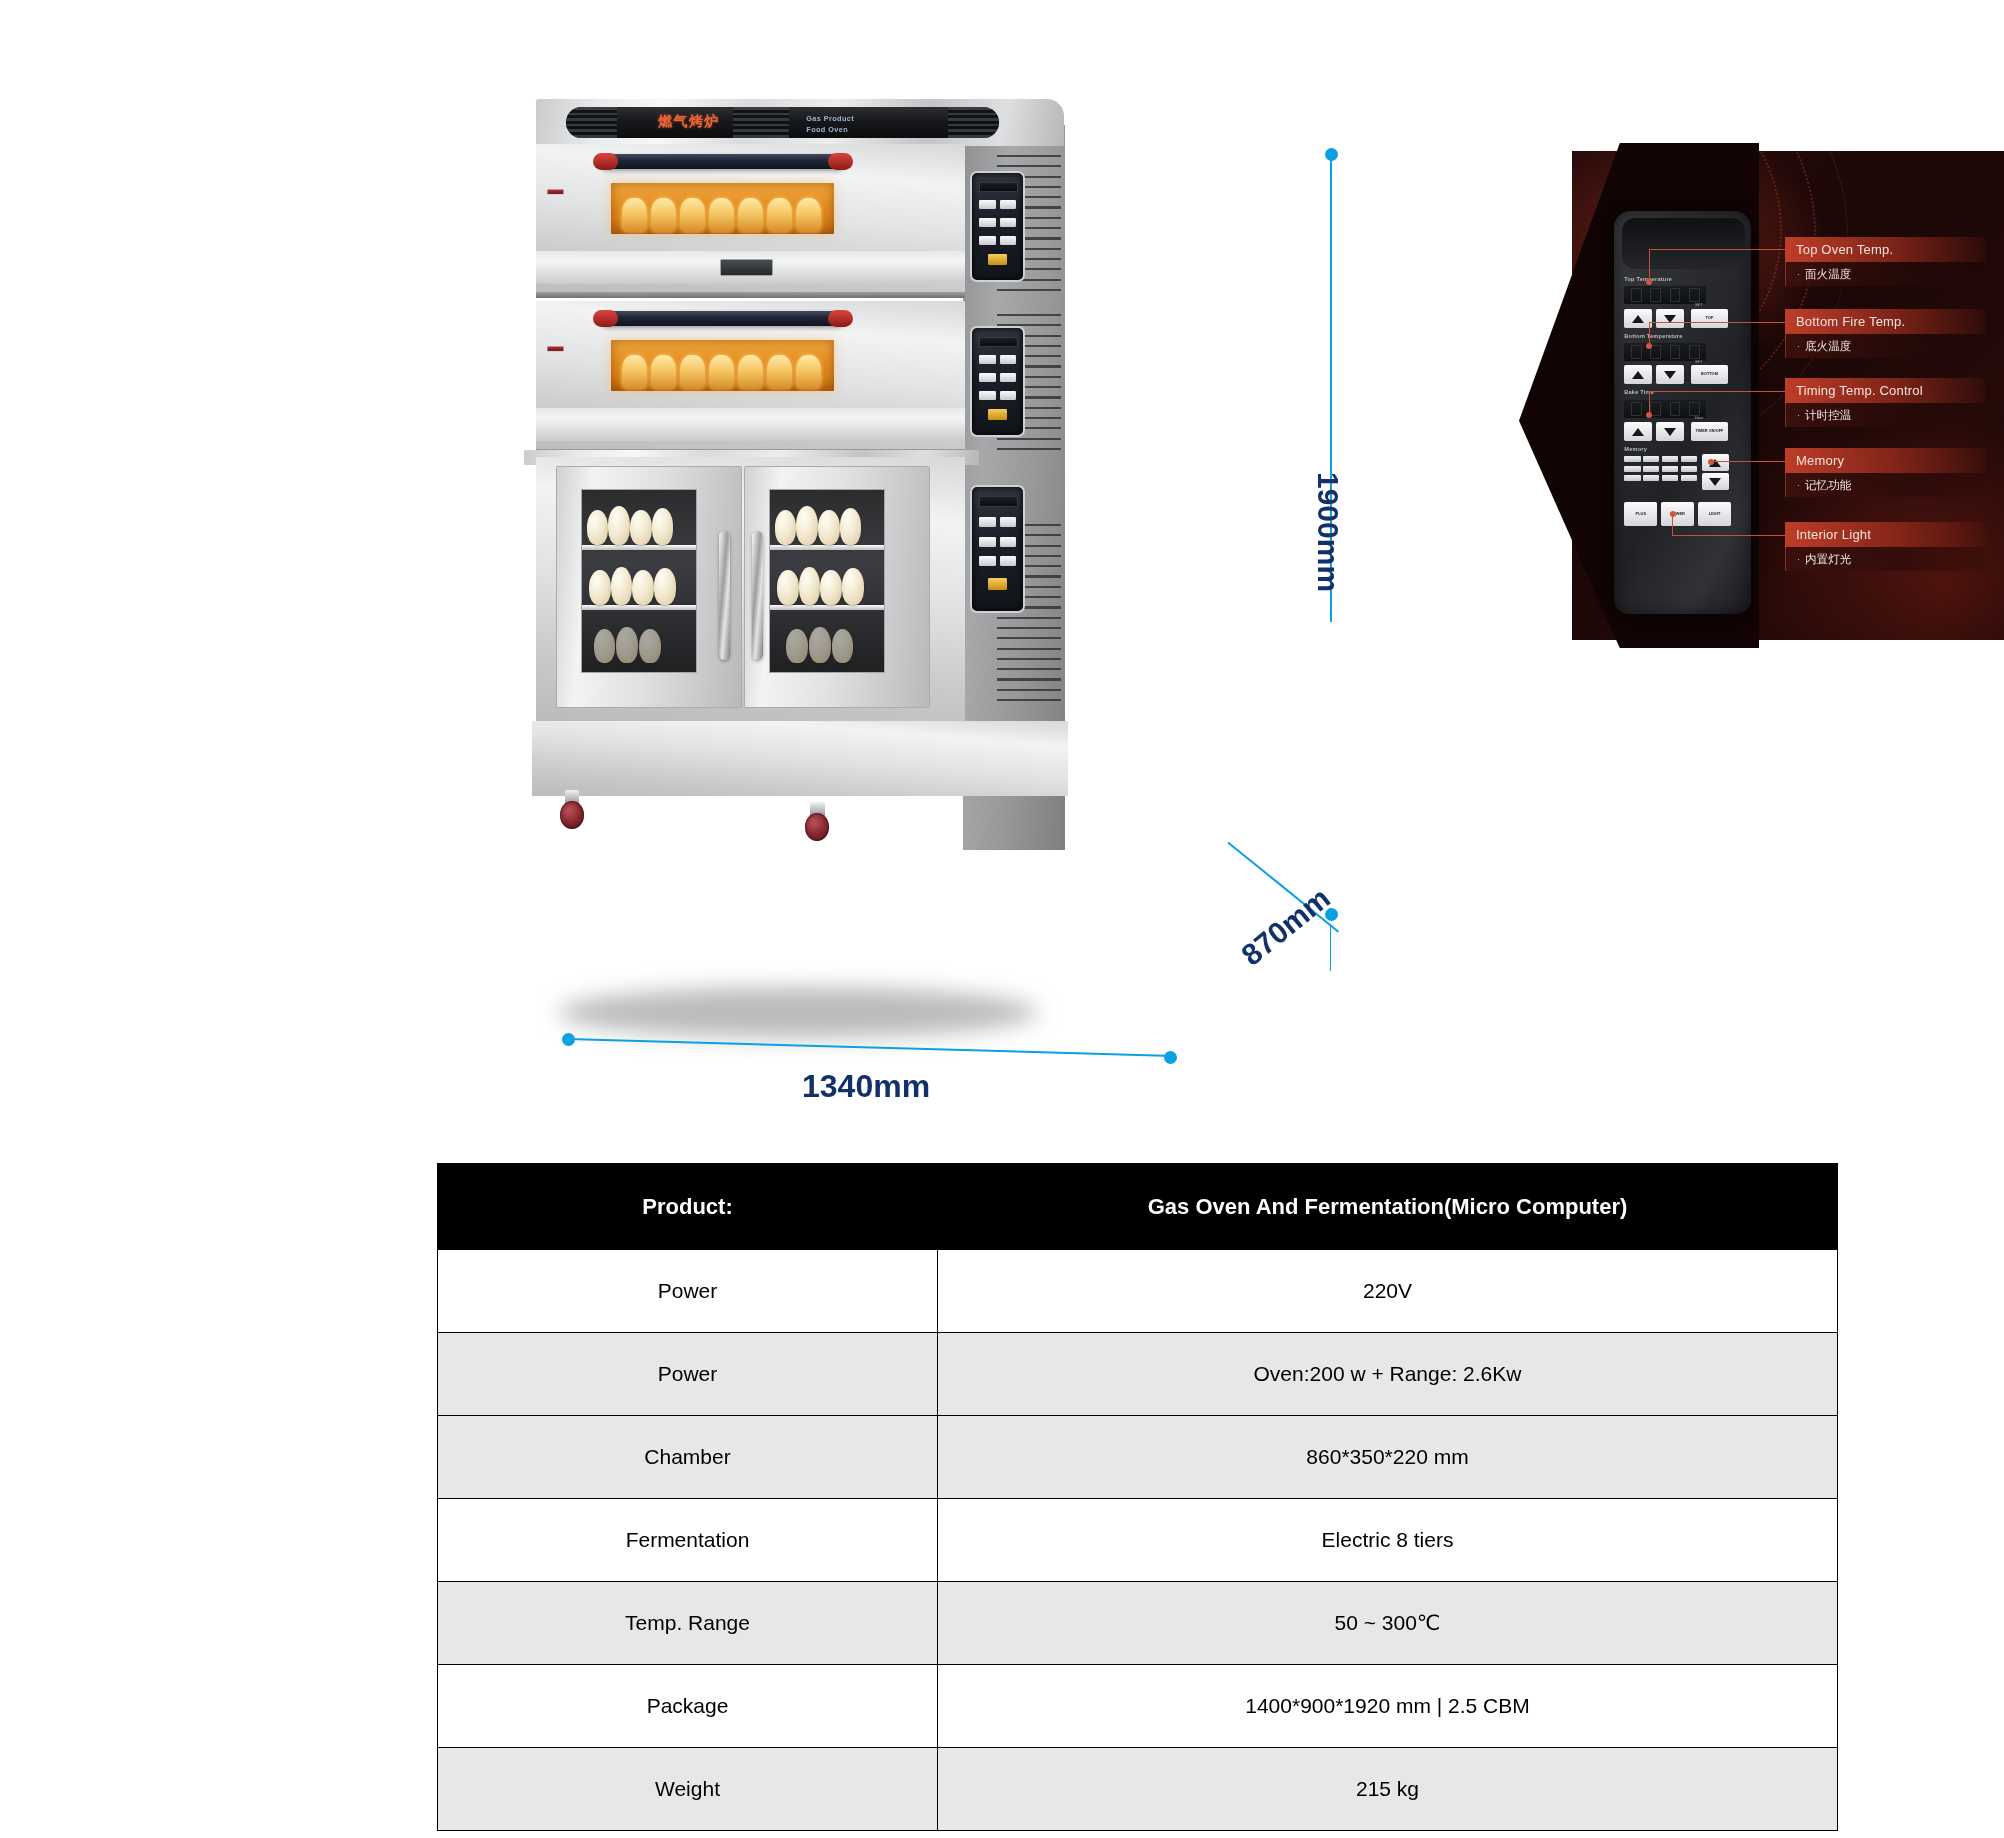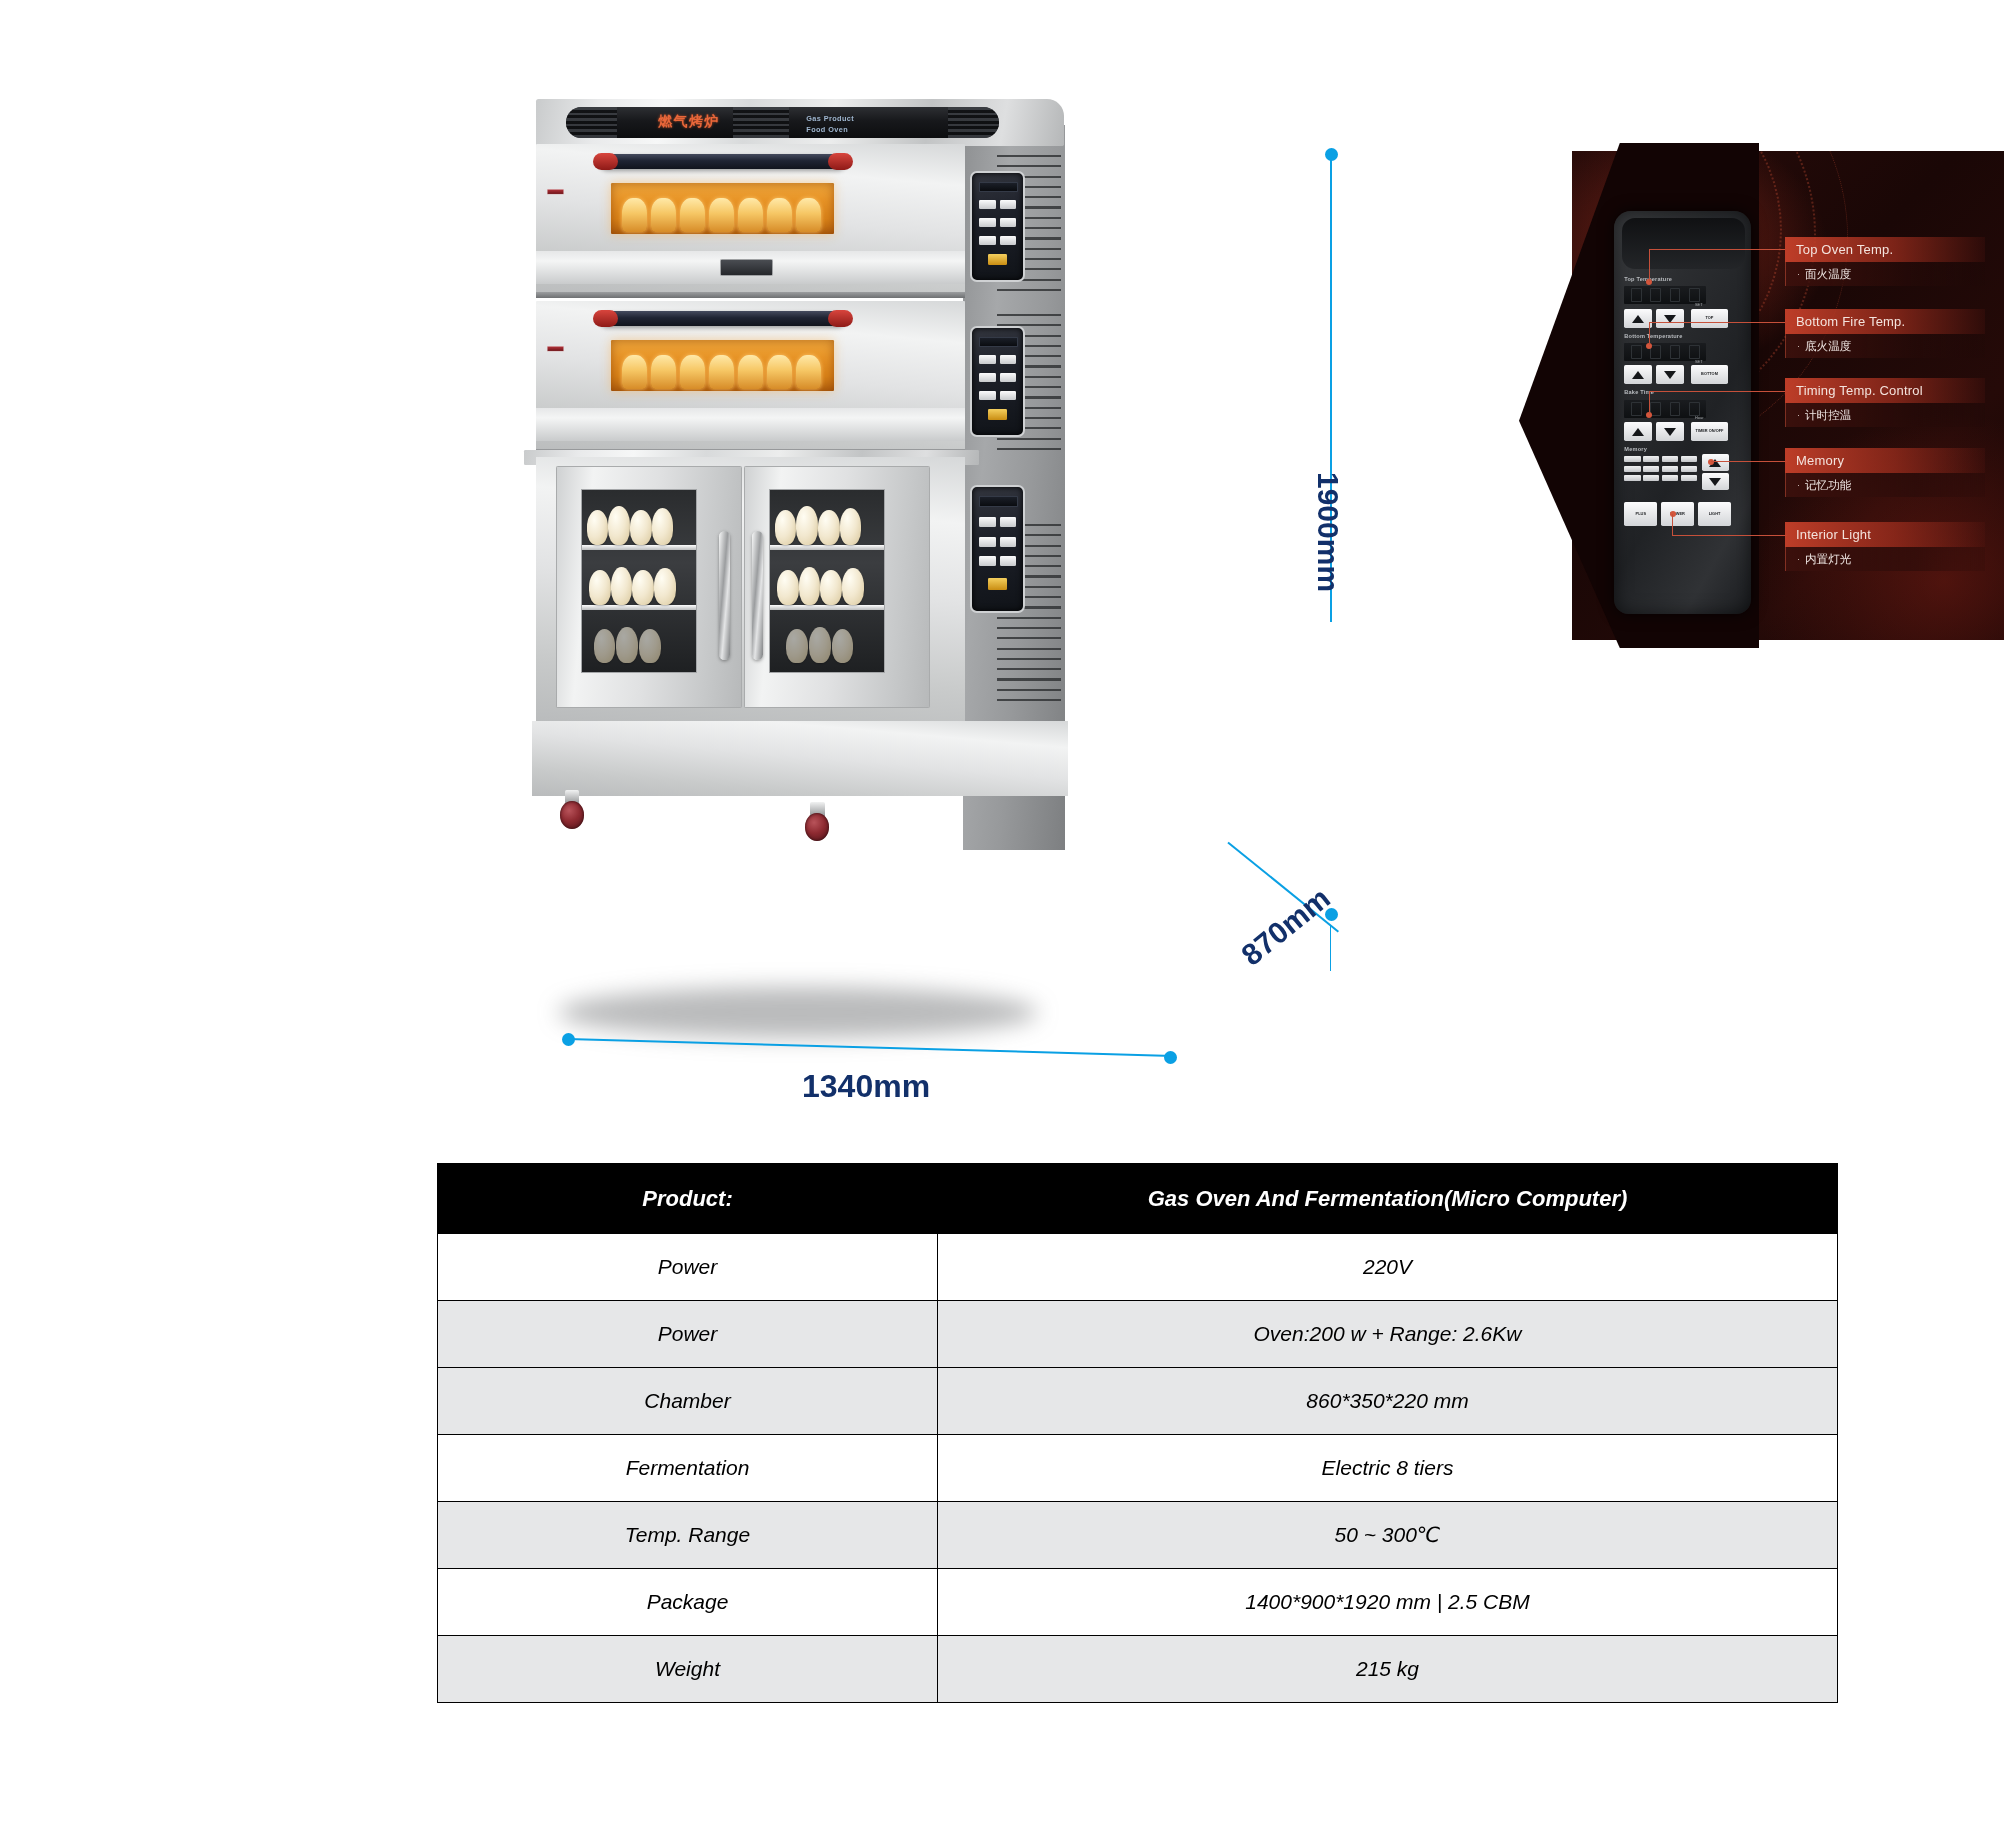--- a/index.html
+++ b/index.html
@@ -145,22 +145,22 @@
       background:linear-gradient(90deg,rgba(198,64,42,.95) 0%,rgba(160,46,30,.72) 55%,rgba(90,22,16,.22) 100%);
       color:#f4e3dd;font-size:13px;letter-spacing:0.2px;}
   .cb-cn{height:24px;display:flex;align-items:center;padding-left:11px;box-sizing:border-box;
       background:linear-gradient(90deg,rgba(60,16,12,.92) 0%,rgba(38,10,8,.55) 65%,rgba(24,6,5,.12) 100%);
       color:#efe6e3;font-size:11.6px;border-left:0.9px solid rgba(205,80,56,.55);}
   .cb-cn .bullet{margin-right:5.1px;color:#d9cbc7;font-size:8.6px;}
 
   
   #spec-table{position:absolute;left:437px;top:1163px;width:1400px;
       border-collapse:collapse;table-layout:fixed;}
-  #spec-table td{border:1.7px solid #000;padding:8px;height:50px;vertical-align:middle;
-      text-align:center;font-size:21px;color:#000;font-style:italic;}
+  #spec-table td{border:1.7px solid #000;padding:16px;height:50px;vertical-align:middle;
+      text-align:center;font-size:21px;color:#000;}
   #spec-table tr.hdr td{background:#000;color:#fff;font-weight:bold;font-size:22px;height:53px;
       border-color:#000;}
   #spec-table tr.alt td{background:#e6e7e8;}
   #spec-table tr.plain td{background:#ffffff;}
   #spec-table col.c1{width:500px;} #spec-table col.c2{width:900px;}
 </style>
 </head>
 <body>
 
 <div id="product-photo">

